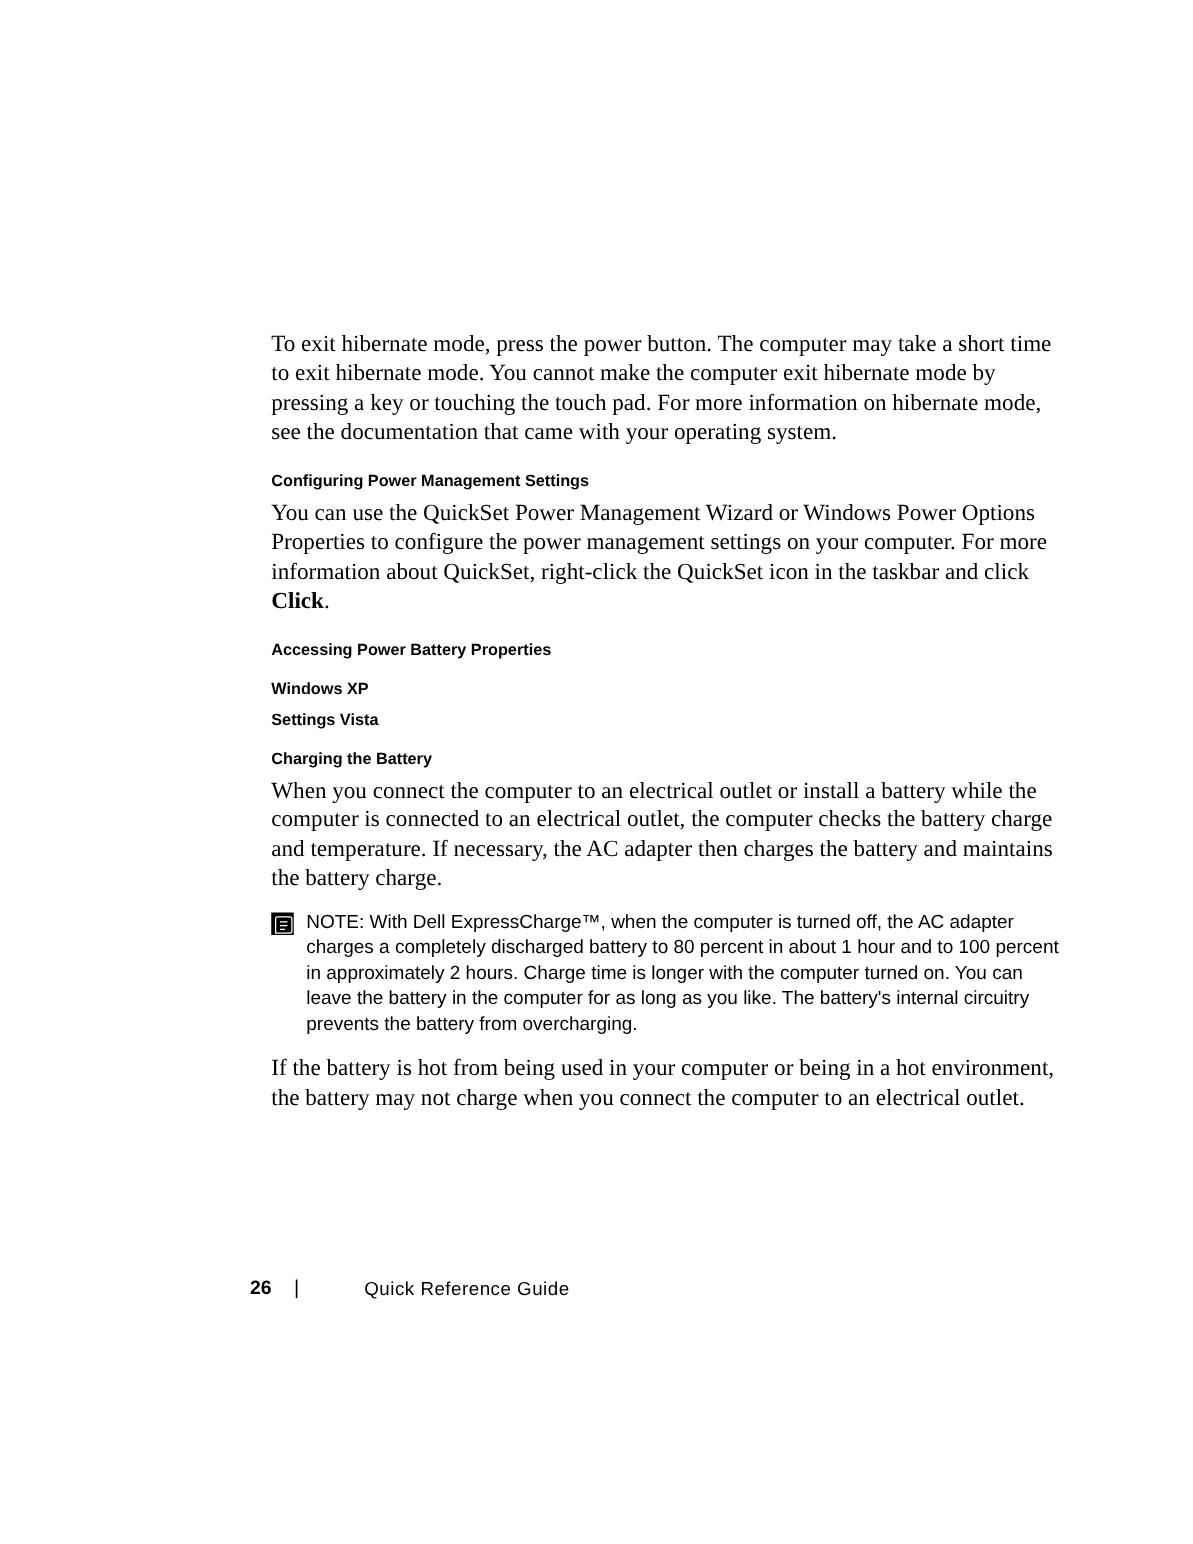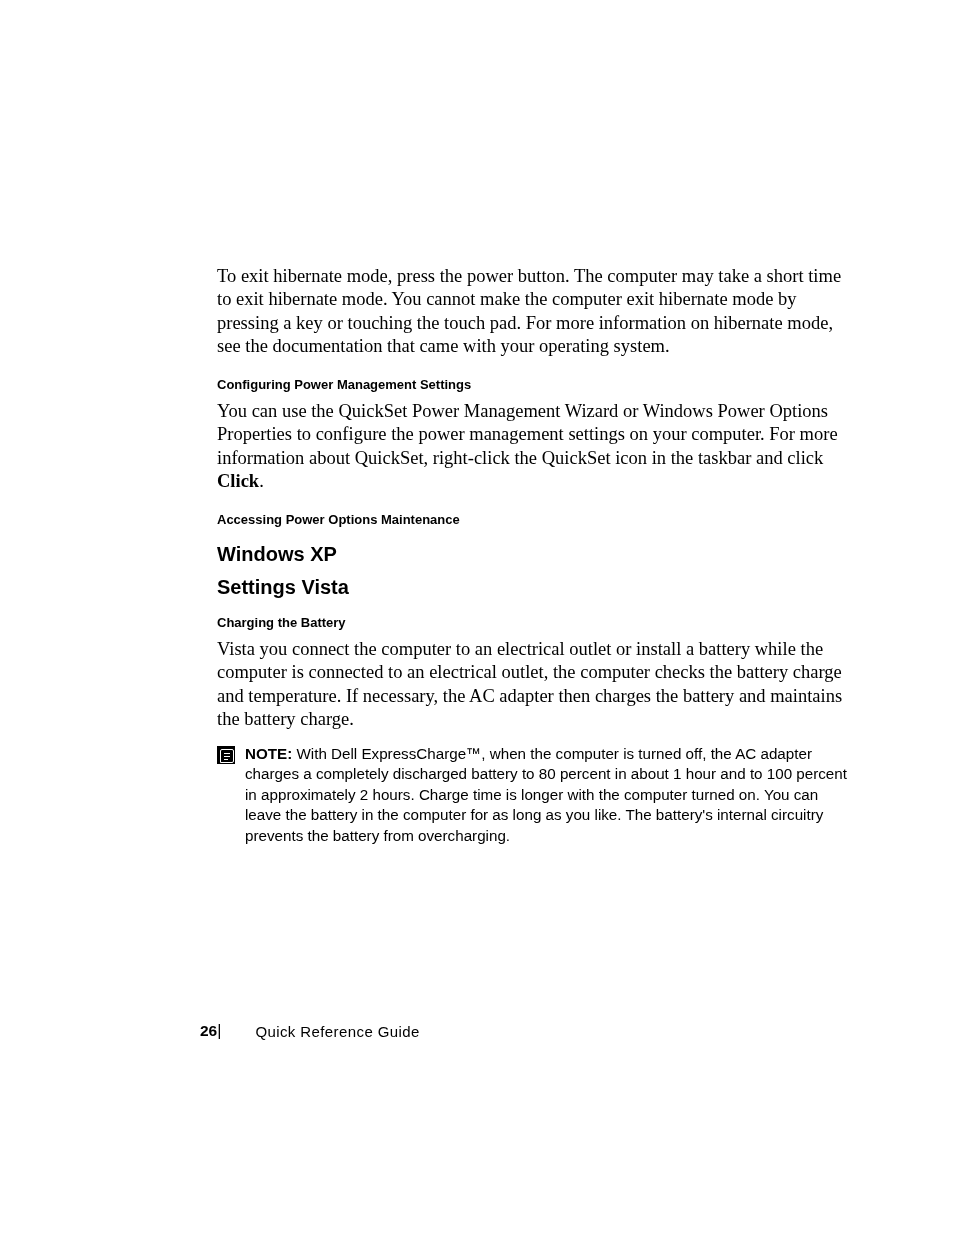--- a/index.html
+++ b/index.html
@@ -24,21 +24,21 @@
   }
   .h2 {
     font-family: "Helvetica Neue", Helvetica, Arial, sans-serif;
     font-weight: 700;
     font-size: 13px;
     margin: 0 0 8px 0;
   }
   .h3 {
     font-family: "Helvetica Neue", Helvetica, Arial, sans-serif;
     font-weight: 700;
-    font-size: 20px;
+    font-size: 13px;
     margin: 0 0 10px 0;
   }
   .note-row {
     display: flex;
     align-items: flex-start;
     margin: 0 0 14px 0;
     font-family: "Helvetica Neue", Helvetica, Arial, sans-serif;
     font-size: 15.2px;
     line-height: 1.35;
   }
@@ -62,21 +62,21 @@
     border-radius: 2px 2px 2px 0;
     background:
       linear-gradient(#fff,#fff) 3px 3px / 6px 1px no-repeat,
       linear-gradient(#fff,#fff) 3px 6px / 6px 1px no-repeat,
       linear-gradient(#fff,#fff) 3px 9px / 4px 1px no-repeat;
   }
   .note-text {
     flex: 1;
   }
   .note-text .label {
-    font-weight: 700;
+    font-weight: 400;
   }
   .vista-icon {
     display: inline-block;
     width: 18px;
     height: 18px;
     border-radius: 50%;
     background: radial-gradient(circle at 35% 30%, #bfe6ff 8%, #3a88c9 45%, #1c4f7c 100%);
     border: 1px solid #0d3a5c;
     box-shadow: inset 0 1px 2px rgba(255,255,255,0.5), 0 1px 1px rgba(0,0,0,0.5);
     vertical-align: text-bottom;
@@ -96,57 +96,59 @@
   }
   b { font-weight: 700; }
   .footer {
     position: absolute;
     left: 200px;
     bottom: 195px;
     font-family: "Helvetica Neue", Helvetica, Arial, sans-serif;
     font-size: 15px;
     display:flex;
     align-items:center;
+    gap:18px;
   }
   .footer .pg { font-weight: 700; font-size: 15.5px; }
   .footer .sep { font-weight: 300; color:#000; font-size:16px; }
   .footer .title { letter-spacing: 0.4px; padding-left: 34px; }
 </style>
 </head>
 <body>
 
 <div class="page">
 
   <p class="body-para">To exit hibernate mode, press the power button. The computer may take a short time to exit hibernate mode. You cannot make the computer exit hibernate mode by pressing a key or touching the touch pad. For more information on hibernate mode, see the documentation that came with your operating system.</p>
 
   <div class="h2">Configuring Power Management Settings</div>
 
   <p class="body-para">
     <span>You can use the QuickSet Power Management Wizard or Windows Power Options Properties to configure the power management settings on your computer. For more information about QuickSet, right-click the QuickSet icon in the taskbar and click </span><b>Click</b><span>.</span>
   </p>
 
-  <div class="h2" style="margin-top:4px">Accessing Power Options Maintenance</div>
+  <div class="h2" style="margin-top:4px">Accessing Power Battery Properties</div>
 
   <div class="h3" style="margin-top:16px">Windows XP</div>
 
 
   <div class="h3">Settings Vista</div>
 
 
   <div class="h2" style="margin-top:16px">Charging the Battery</div>
 
-  <p class="body-para" style="margin-bottom:12px">Vista you connect the computer to an electrical outlet or install a battery while the computer is connected to an electrical outlet, the computer checks the battery charge and temperature. If necessary, the AC adapter then charges the battery and maintains the battery charge.</p>
+  <p class="body-para" style="margin-bottom:12px">When you connect the computer to an electrical outlet or install a battery while the computer is connected to an electrical outlet, the computer checks the battery charge and temperature. If necessary, the AC adapter then charges the battery and maintains the battery charge.</p>
 
   <div class="note-row">
     <div class="note-icon"></div>
     <div class="note-text">
       <span class="label">NOTE:</span><span> With Dell ExpressCharge™, when the computer is turned off, the AC adapter charges a completely discharged battery to 80 percent in about 1 hour and to 100 percent in approximately 2 hours. Charge time is longer with the computer turned on. You can leave the battery in the computer for as long as you like. The battery's internal circuitry prevents the battery from overcharging.</span>
     </div>
   </div>
 
+  <p class="body-para">If the battery is hot from being used in your computer or being in a hot environment, the battery may not charge when you connect the computer to an electrical outlet.</p>
 
 </div>
 
 <div class="footer">
   <span class="pg">26</span>
   <span class="sep">|</span>
   <span class="title">Quick Reference Guide</span>
 </div>
 
 </body></html>

